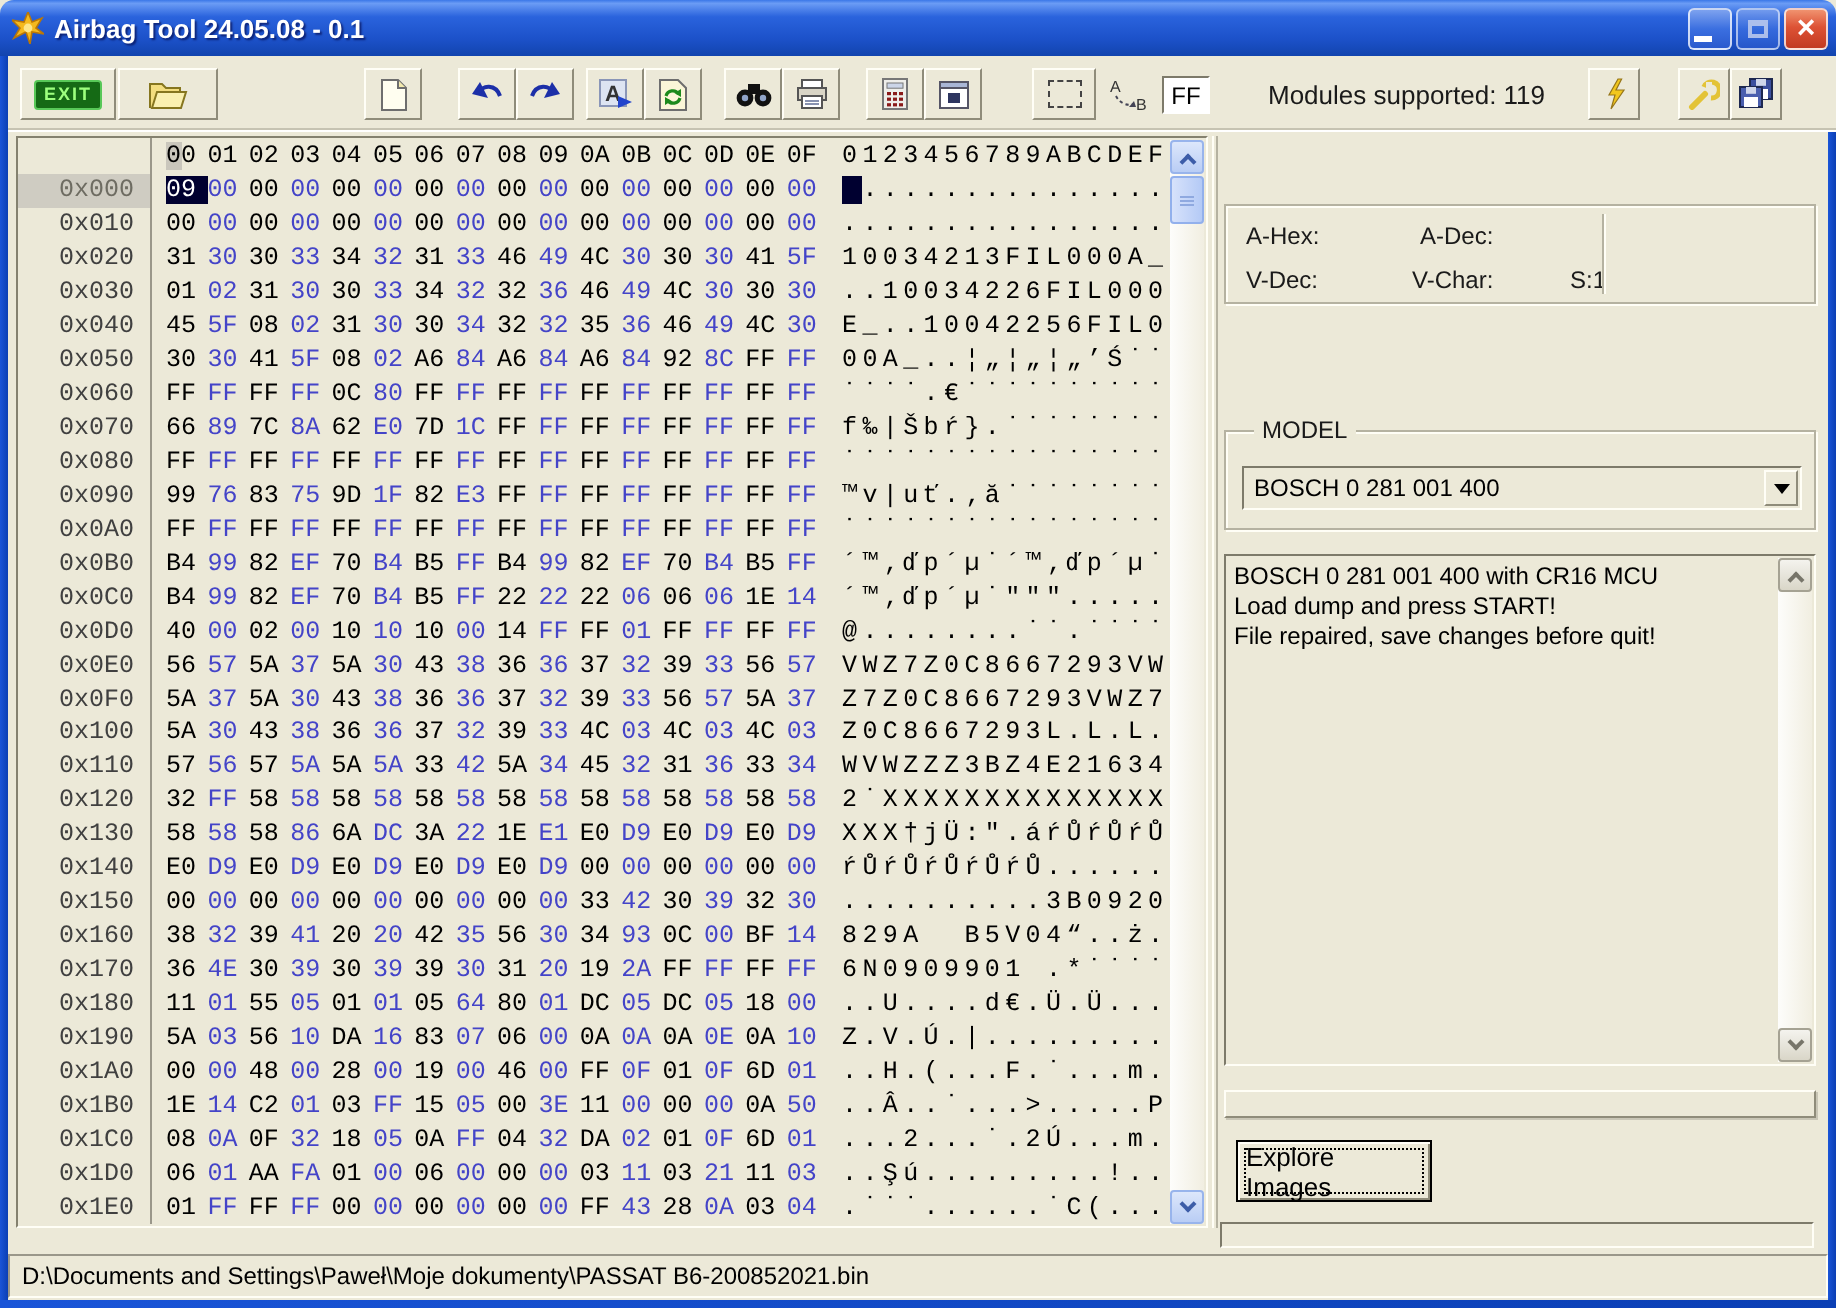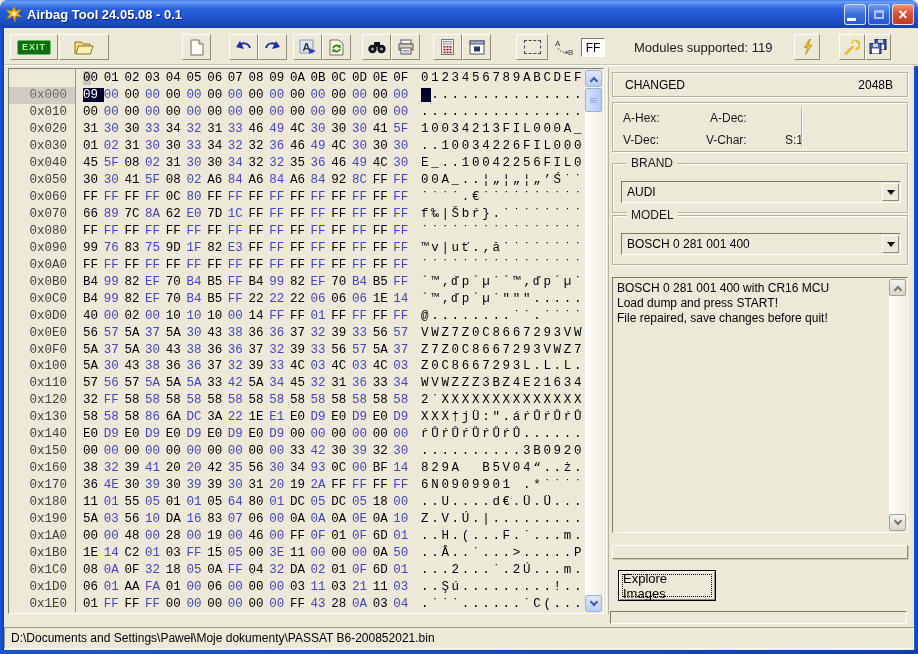--- a/index.html
+++ b/index.html
@@ -324,43 +324,30 @@
         </div>
       <div class="sb-thumb"></div>
       <div class="sb-btn sb-down">
           <span class="chev down"></span>
         </div>
     </div>
   </div>
 
   <div class="vdivider"></div>
 
-  <div class="panelbox changed-box">
-    <span class="changed-label">CHANGED</span>
-    <span class="size-label">2048B</span>
-  </div>
 
   <div class="panelbox params-box">
     <span class="plabel" style="left:10px;top:8px;">A-Hex:</span>
     <span class="plabel" style="left:97px;top:8px;">A-Dec:</span>
     <span class="plabel" style="left:10px;top:30px;">V-Dec:</span>
     <span class="plabel" style="left:93px;top:30px;">V-Char:</span>
     <span class="plabel" style="left:172px;top:30px;">S:1</span>
     <span class="pdivider"></span>
   </div>
 
-  <div class="groupbox brand-box">
-    <span class="legend">BRAND</span>
-    <div class="combo">
-      <span class="combo-text">AUDI</span>
-      <span class="combo-btn">
-          <span class="tri-down"></span>
-        </span>
-    </div>
-  </div>
 
   <div class="groupbox model-box">
     <span class="legend">MODEL</span>
     <div class="combo">
       <span class="combo-text">BOSCH 0 281 001 400</span>
       <span class="combo-btn">
           <span class="tri-down"></span>
         </span>
     </div>
   </div>

